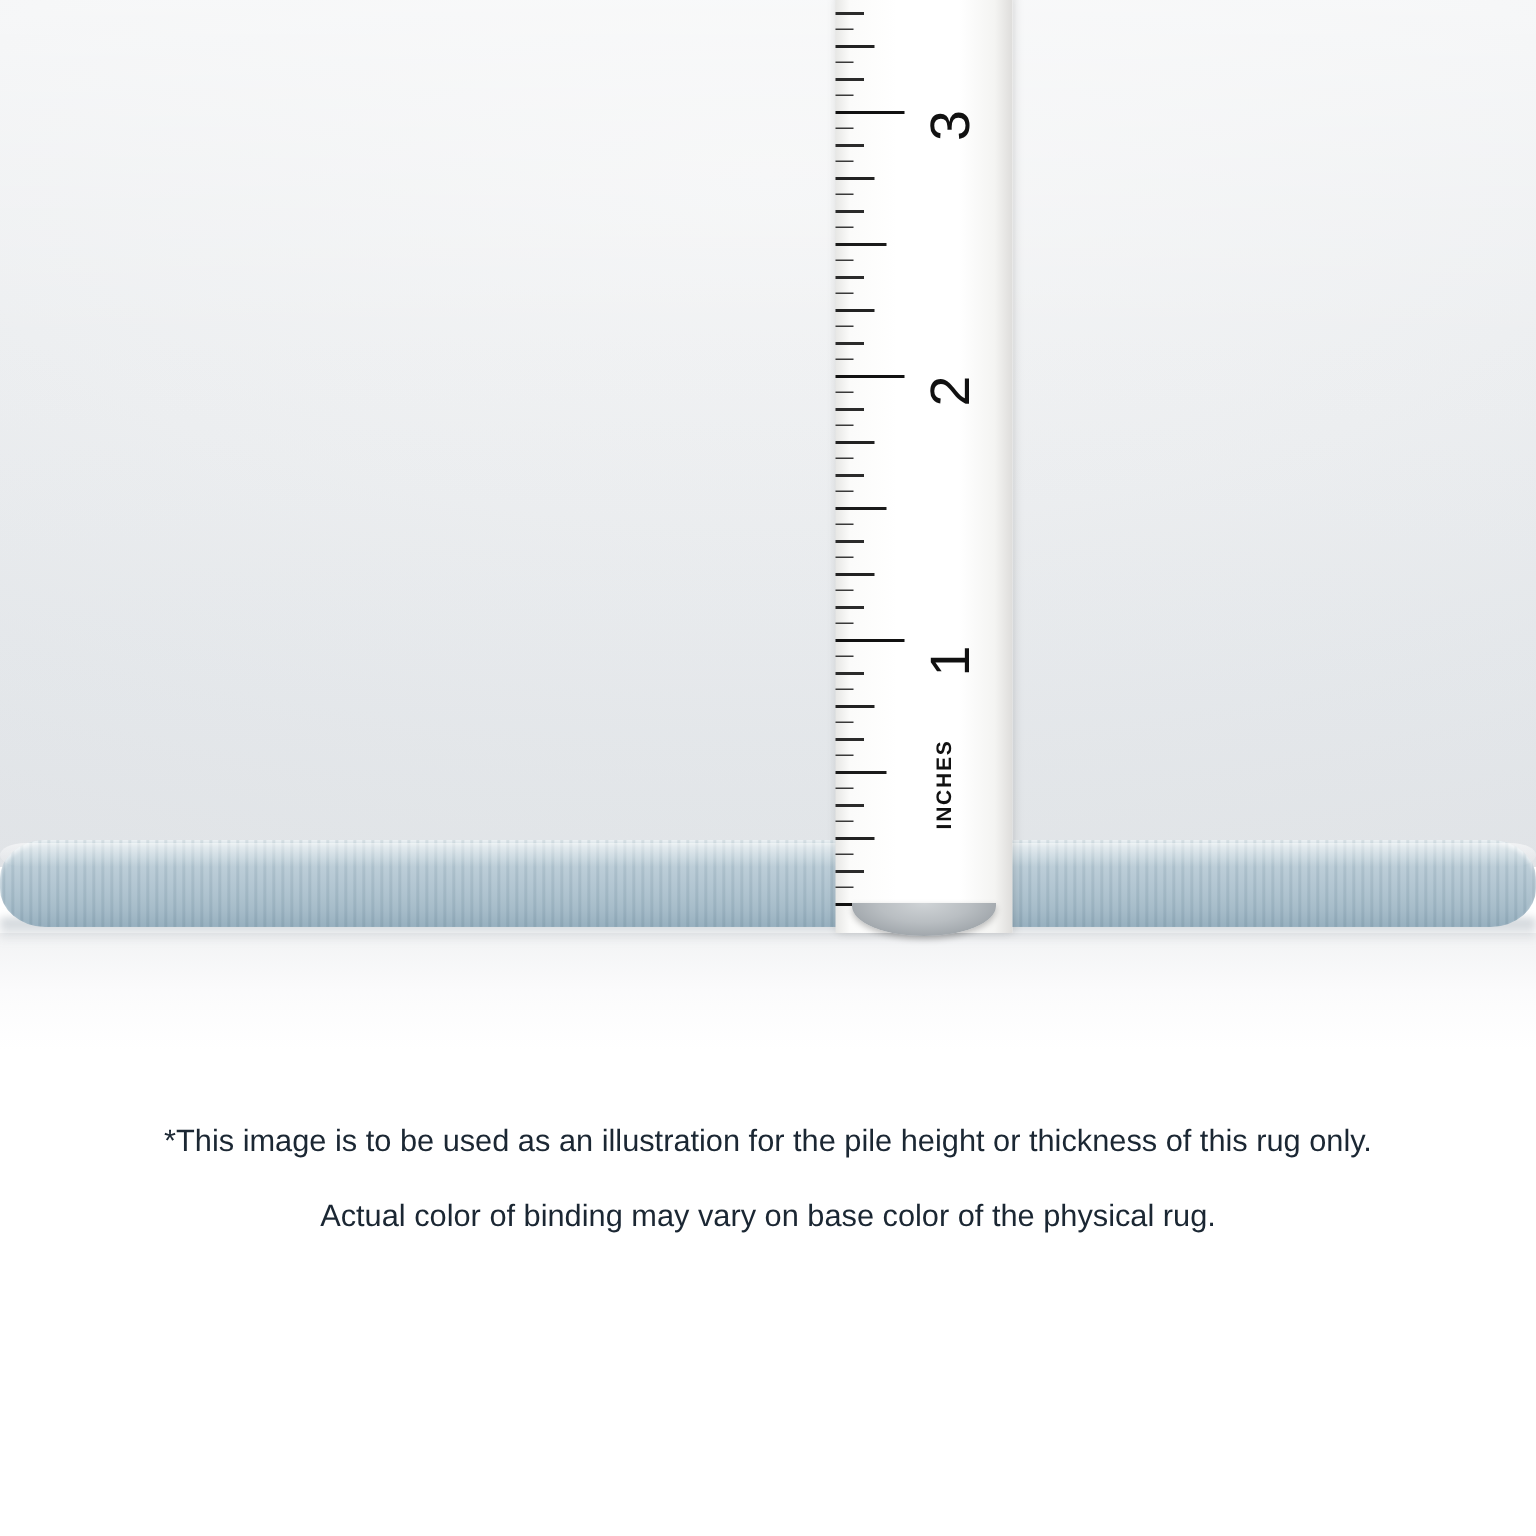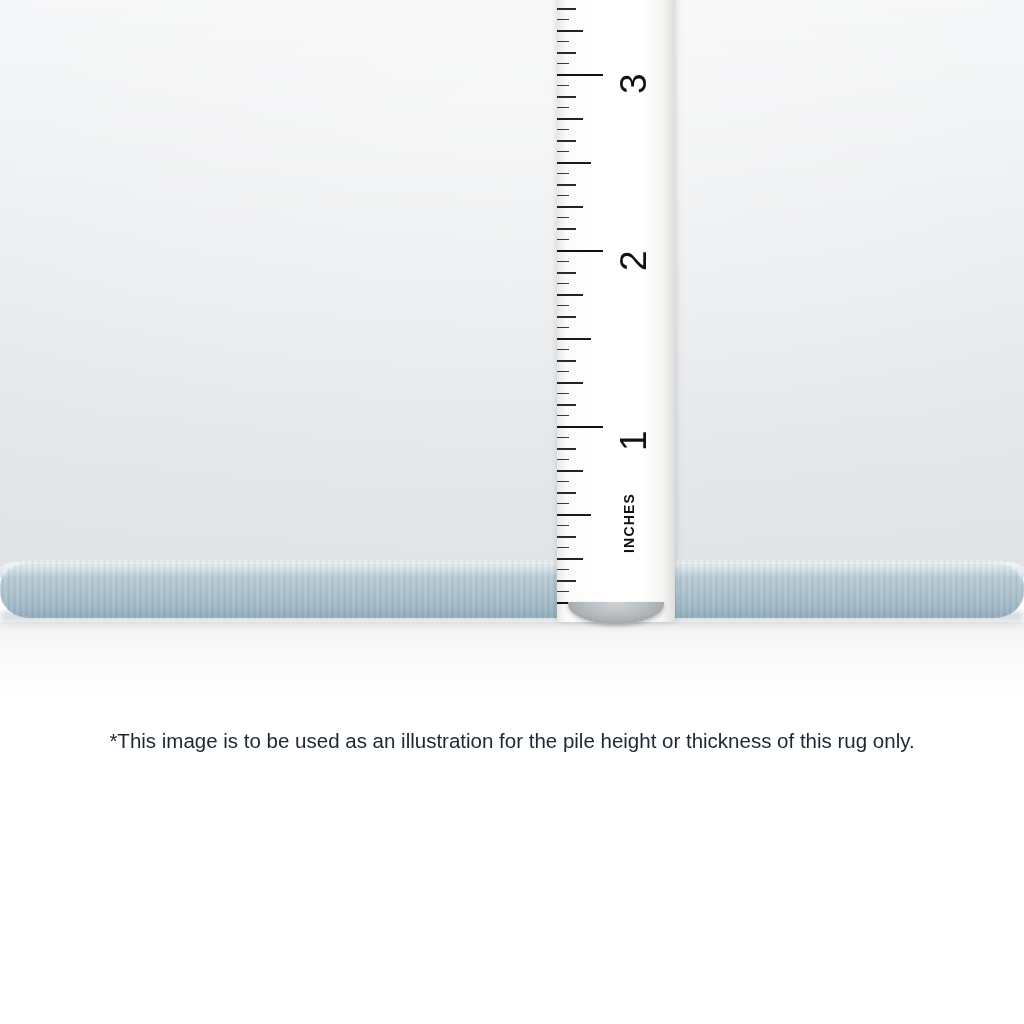--- a/index.html
+++ b/index.html
@@ -172,21 +172,21 @@
     position: absolute;
     left: 0;
     top: 726px;
     width: 1024px;
     text-align: center;
     color: #1b2733;
     font-size: 20.5px;
     line-height: 30px;
     font-family: "Liberation Sans", sans-serif;
   }
-  .caption .line { display: block; }
+  .caption .line { display: block; margin-top: 20px; }
 </style>
 </head>
 <body>
 
 <div id="stage">
 
   <div class="photo">
 
     <div class="backdrop"></div>
     <div class="backdrop-vignette"></div>
@@ -261,15 +261,16 @@
       <div class="tape-num" id="num-2" style="top:275px;">2</div>
       <div class="tape-num" id="num-3" style="top:98px;">3</div>
       <div class="tape-unit" style="top:557px;">INCHES</div>
     </div>
     <div class="tape-tip"></div>
 
   </div>
 
   <div class="caption">
     <span class="line">*This image is to be used as an illustration for the pile height or thickness of this rug only.</span>
+    <span class="line">Actual color of binding may vary on base color of the physical rug.</span>
   </div>
 
 </div>
 
 </body></html>

